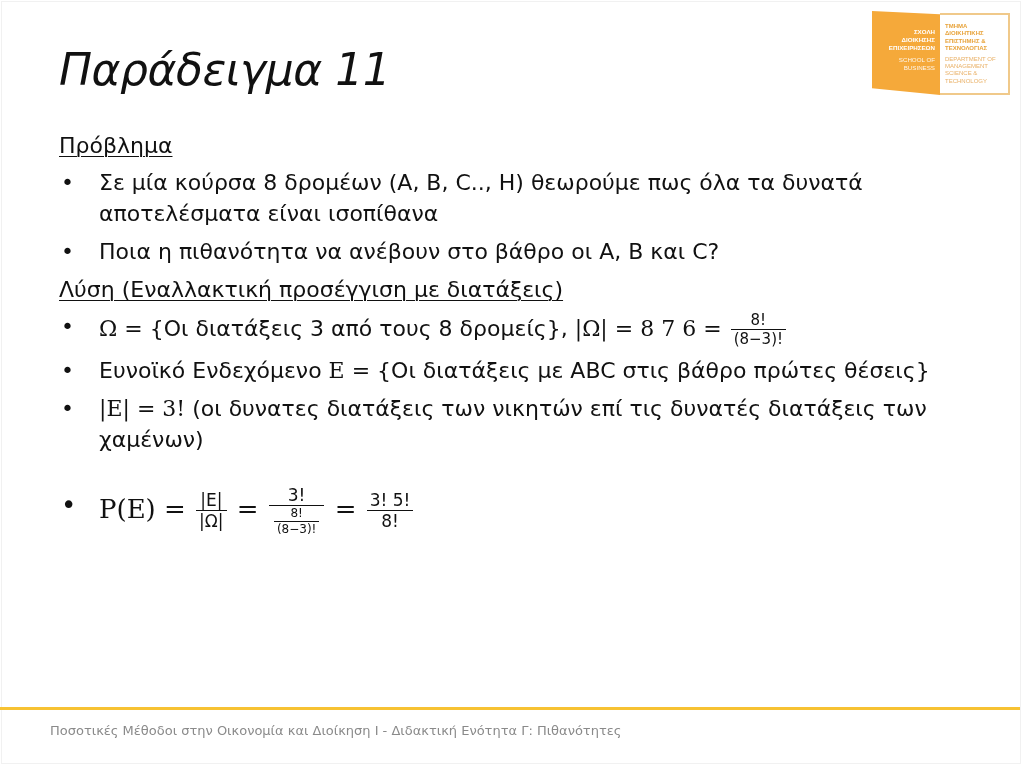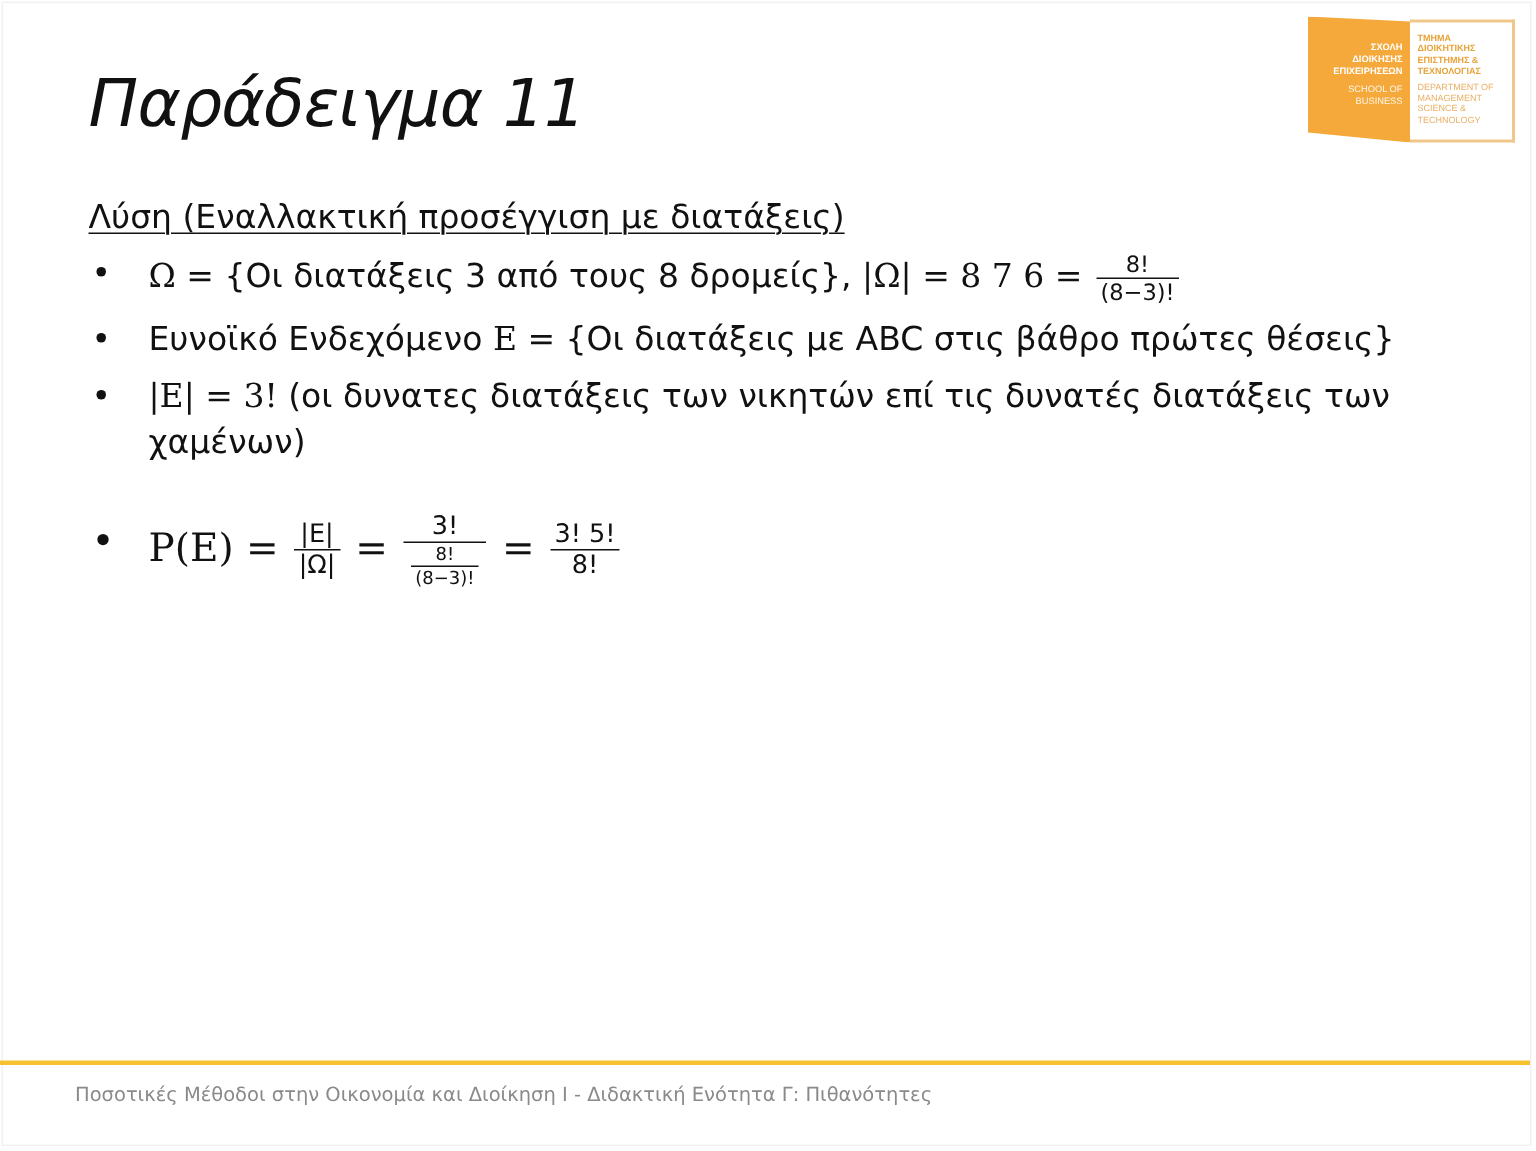--- a/index.html
+++ b/index.html
@@ -173,20 +173,23 @@
     <div class="en">
       <div>DEPARTMENT OF</div>
       <div>MANAGEMENT</div>
       <div>SCIENCE &amp;</div>
       <div>TECHNOLOGY</div>
     </div>
   </div>
 </div>
 
 <div class="content">
+  <div class="heading">Πρόβλημα</div>
+  <div class="bullet">Σε μία κούρσα 8 δρομέων (A, B, C.., H) θεωρούμε πως όλα τα δυνατά αποτελέσματα είναι ισοπίθανα</div>
+  <div class="bullet">Ποια η πιθανότητα να ανέβουν στο βάθρο οι A, B και C?</div>
 
   <div class="heading">Λύση (Εναλλακτική προσέγγιση με διατάξεις)</div>
 
   <div class="bullet">
     <span class="math">Ω</span><span> = {Οι διατάξεις 3 από τους 8 δρομείς}, </span><span class="math">|Ω|</span><span class="math"> = </span><span class="math">8 7 6</span><span class="math"> = </span>
     <span class="frac small">
       <span class="num">8!</span>
       <span class="den">(8−3)!</span>
     </span>
   </div>

